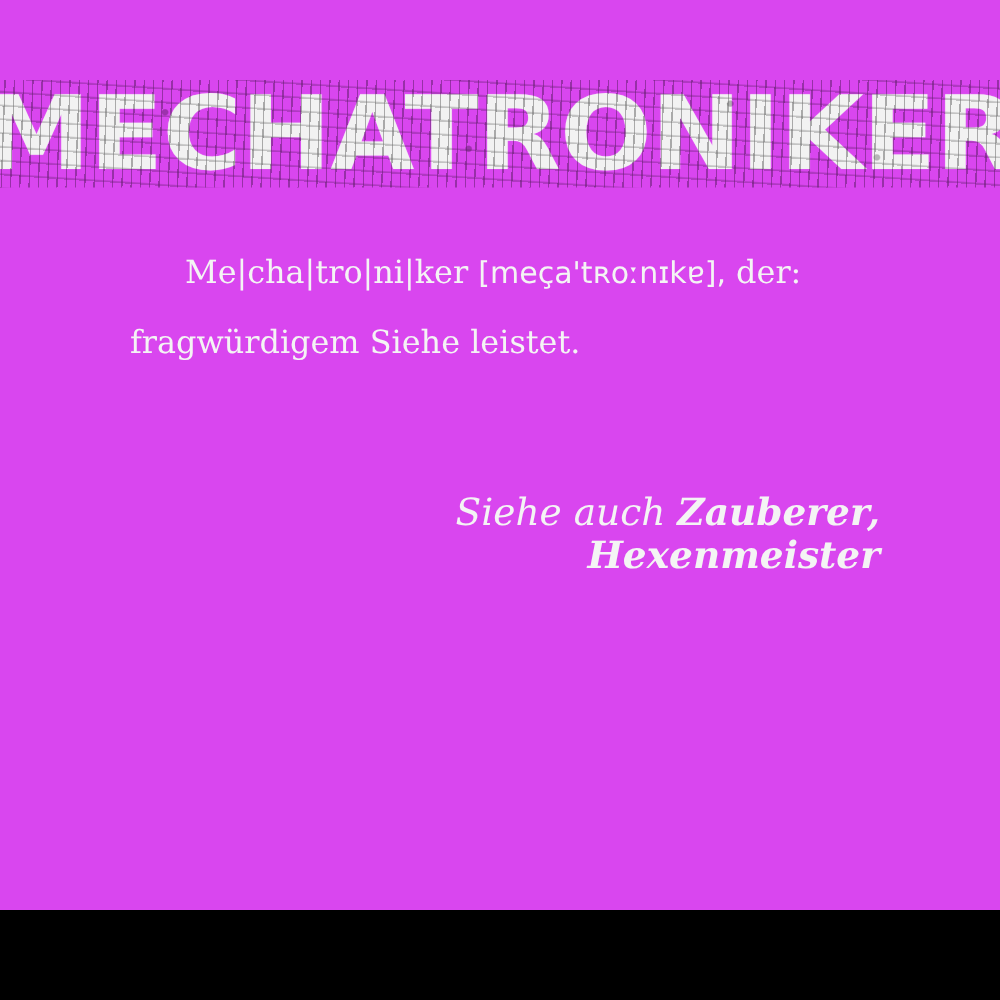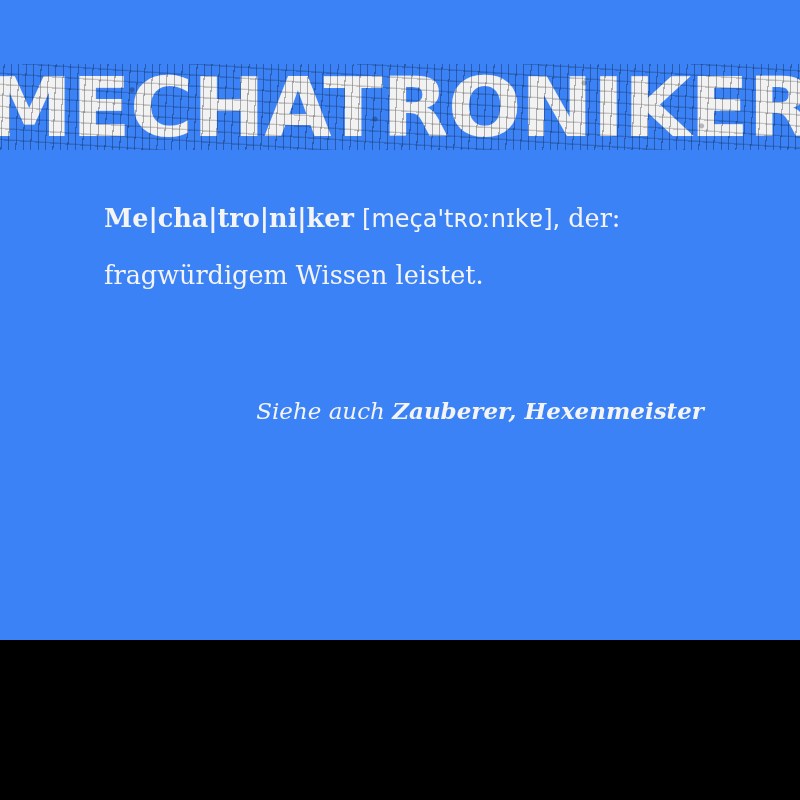--- a/index.html
+++ b/index.html
@@ -10,22 +10,22 @@
   body {
     width: 800px;
     height: 800px;
     overflow: hidden;
     font-family: "Liberation Serif", serif;
     color: #ffffff;
   }
   .canvas {
     position: relative;
     width: 800px;
-    height: 640px;
-    background: #3b82f6;
+    height: 728px;
+    background: #d946ef;
   }
 
   
   .headline {
     position: absolute;
     top: 62px;
     left: 0;
     width: 800px;
     text-align: center;
     font-family: "DejaVu Sans", sans-serif;
@@ -65,21 +65,22 @@
     left: 104px;
     width: 600px;
     font-family: "DejaVu Serif", serif;
     font-size: 25.5px;
     line-height: 44px;
     color: #f4f4f4;
     text-align: justify;
     text-justify: inter-word;
   }
   .definition .lemma {
-    font-weight: 700;
+    font-weight: 400;
+    margin-left: 44px;
   }
   .definition .ipa {
     font-family: "DejaVu Sans", sans-serif;
     font-size: 24px;
     letter-spacing: 0px;
     margin-top: 44px;
   }
   .definition .body {
     font-family: "DejaVu Serif", serif;
     margin-top: 12px;
@@ -90,21 +91,21 @@
   }
 
   
   .seealso {
     position: absolute;
     top: 394px;
     left: 168px;
     width: 536px;
     font-family: "DejaVu Serif", serif;
     font-style: italic;
-    font-size: 23px;
+    font-size: 30px;
     line-height: 34px;
     color: #f4f4f4;
     text-align: right;
   }
   .seealso .lead {
     font-weight: 400;
   }
   .seealso .refs {
     font-weight: 700;
   }
@@ -117,20 +118,20 @@
   <div class="headline">
     <span class="grit">MECHATRONIKER</span>
   </div>
 
   <div class="definition">
     <span class="def-line">
       <span class="lemma">Me|cha|tro|ni|ker</span>
       <span class="ipa">[meça'tʀoːnɪkɐ],</span>
       <span class="body">der:</span>
     </span>
-    <span class="def-line body">fragwürdigem Wissen leistet.</span>
+    <span class="def-line body">fragwürdigem Siehe leistet.</span>
   </div>
 
   <div class="seealso">
     <span class="lead">Siehe auch </span><span class="refs">Zauberer, Hexenmeister</span>
   </div>
 
 </div>
 
 </body></html>

